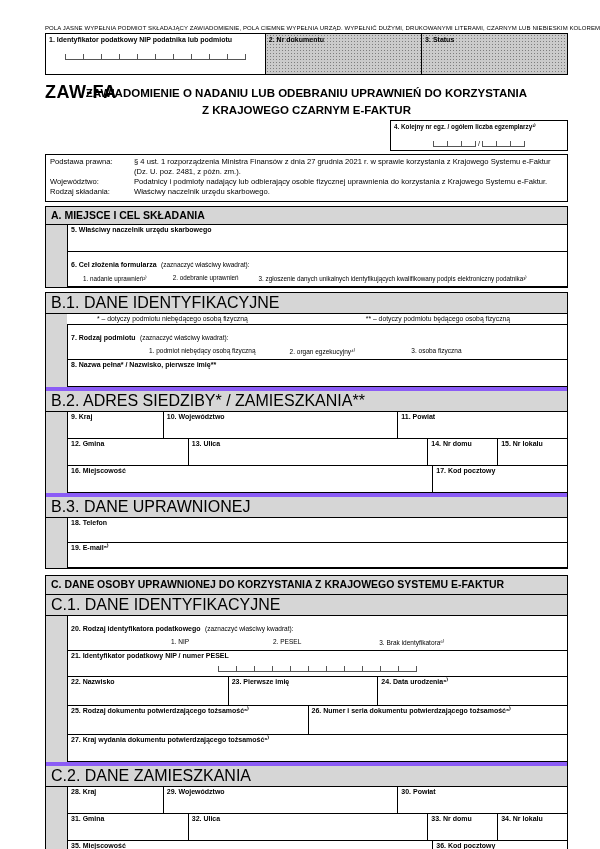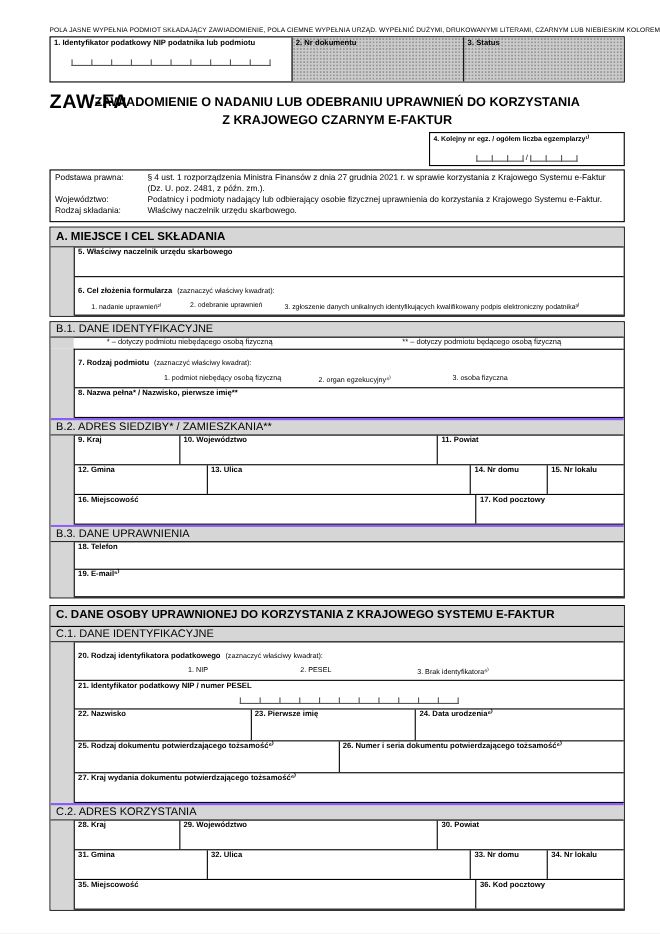--- a/index.html
+++ b/index.html
@@ -29,22 +29,22 @@
   .titleblock{position:relative;height:44px;margin-top:5px;}
   .form-code{position:absolute;left:0;top:2px;font-size:18px;font-weight:bold;letter-spacing:.5px;}
   .main-title{text-align:center;font-size:11.5px;font-weight:bold;line-height:1.5;padding-top:5px;}
   .f4box{width:178px;margin-left:auto;border:1px solid #000;box-sizing:border-box;padding:2px 3px 3px;margin-top:-4px;}
   .f4box .flabel{font-size:6.3px;}
   
   .legal{border:1px solid #000;margin-top:3px;padding:2px 4px 3px;font-size:7.6px;line-height:1.35;display:grid;grid-template-columns:80px 1fr;column-gap:4px;}
   
   .sec{border:1px solid #000;margin-top:4px;}
   .sec-hdr{background:#d6d6d6;font-weight:bold;font-size:10.5px;padding:2px 5px;line-height:1.3;border-bottom:1px solid #000;}
-  .sub-hdr{background:#d6d6d6;font-size:10px;padding:1px 5px;border-bottom:1px solid #000;}
-  .sub-hdr.topline{border-top:2px solid #8b5cf6;}
+  .sub-hdr{background:#d6d6d6;font-size:16px;padding:1px 5px;border-bottom:1px solid #000;}
+  .sub-hdr.topline{border-top:4px solid #8b5cf6;}
   .block{display:flex;}
   .strip{width:21px;flex:none;background:#d6d6d6;}
   .fields{flex:1;min-width:0;}
   .fields.boxed{border-left:1px solid #000;}
   .frow{display:flex;border-bottom:1px solid #000;}
   .fcell{box-sizing:border-box;padding:1px 3px;position:relative;min-width:0;}
   .fcell + .fcell{border-left:1px solid #000;} .r24{height:24px;} .r26{height:26px;} .r28{height:28px;}
   .w100{width:100%;}
   .opts{display:flex;font-size:6.5px;white-space:nowrap;padding:3px 0 2px 0;}
   .opts .opt{flex:none;}
@@ -224,21 +224,21 @@
           <div class="fcell c73 r26">
               <span class="flabel">16. Miejscowość</span>
             </div>
           <div class="fcell c27">
               <span class="flabel">17. Kod pocztowy</span>
             </div>
         </div>
       </div>
     </div>
 
-    <div class="sub-hdr topline">B.3. DANE UPRAWNIENIA</div>
+    <div class="sub-hdr topline">B.3. DANE UPRAWNIONEJ</div>
     <div class="block">
       <div class="strip"></div>
       <div class="fields boxed">
         <div class="frow">
           <div class="fcell w100 r24">
               <span class="flabel">18. Telefon</span>
             </div>
         </div>
         <div class="frow">
           <div class="fcell w100 r24">
@@ -309,21 +309,21 @@
             </div>
         </div>
         <div class="frow">
           <div class="fcell w100 r26">
               <span class="flabel">27. Kraj wydania dokumentu potwierdzającego tożsamość⁶⁾</span>
             </div>
         </div>
       </div>
     </div>
 
-    <div class="sub-hdr topline">C.2. ADRES KORZYSTANIA</div>
+    <div class="sub-hdr topline">C.2. DANE ZAMIESZKANIA</div>
     <div class="block">
       <div class="strip"></div>
       <div class="fields boxed">
         <div class="frow">
           <div class="fcell c19 r26">
               <span class="flabel">28. Kraj</span>
             </div>
           <div class="fcell c47">
               <span class="flabel">29. Województwo</span>
             </div>

